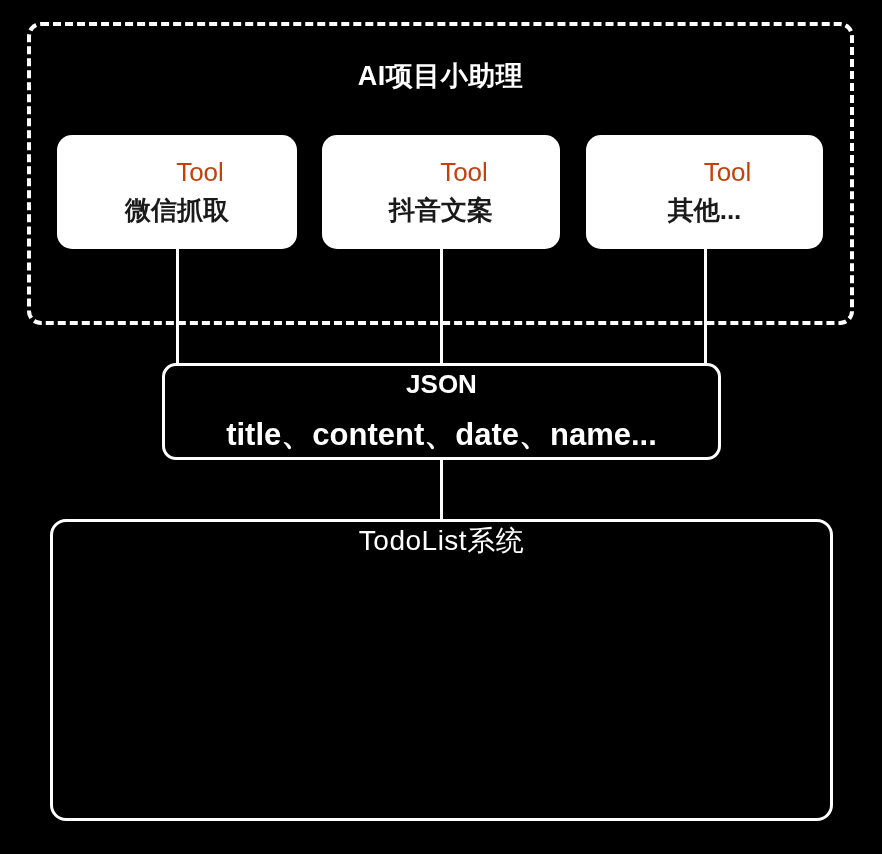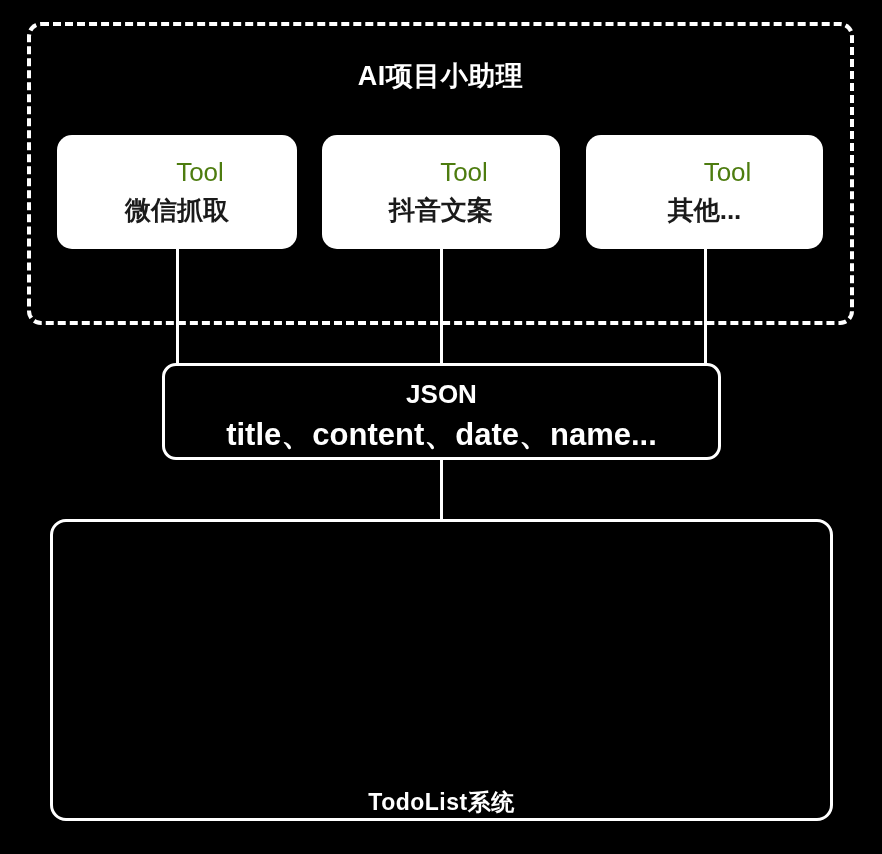--- a/index.html
+++ b/index.html
@@ -53,21 +53,21 @@
     display: flex;
     flex-direction: column;
     align-items: center;
     justify-content: center;
     color: #111111;
   }
   .tool-card .line1 {
     font-size: 26px;
     line-height: 1.45;
     font-weight: normal;
-    color: #4d7c0f;
+    color: #c2410c;
     margin-left: 46px;
   }
   .tool-card .line2 {
     font-size: 26px;
     line-height: 1.45;
     font-weight: bold;
     color: #1a1a1a;
   }
 
   #tool-1 { left: 57px;  top: 135px; width: 240px; height: 114px; }
@@ -88,21 +88,21 @@
   
   .outline-box {
     position: absolute;
     border: 3px solid #ffffff;
     border-radius: 14px;
     background: #000000;
     box-sizing: border-box;
     display: flex;
     flex-direction: column;
     align-items: center;
-    justify-content: flex-end;
+    justify-content: space-between;
     color: #ffffff;
   }
   #json-box {
     left: 162px;
     top: 363px;
     width: 559px;
     height: 97px;
   }
   #json-box .line1 {
     font-size: 26px;
@@ -117,22 +117,22 @@
 
   
   #todo-box {
     left: 50px;
     top: 519px;
     width: 783px;
     height: 302px;
     border-radius: 16px;
   }
   #todo-box .label {
-    font-size: 23px;
-    font-weight: bold;
+    font-size: 28px;
+    font-weight: normal;
     letter-spacing: 0.5px;
   }
 </style>
 </head>
 <body>
 
 <div id="canvas">
 
   <div class="group-box"></div>
   <div class="group-title">AI项目小助理</div>

